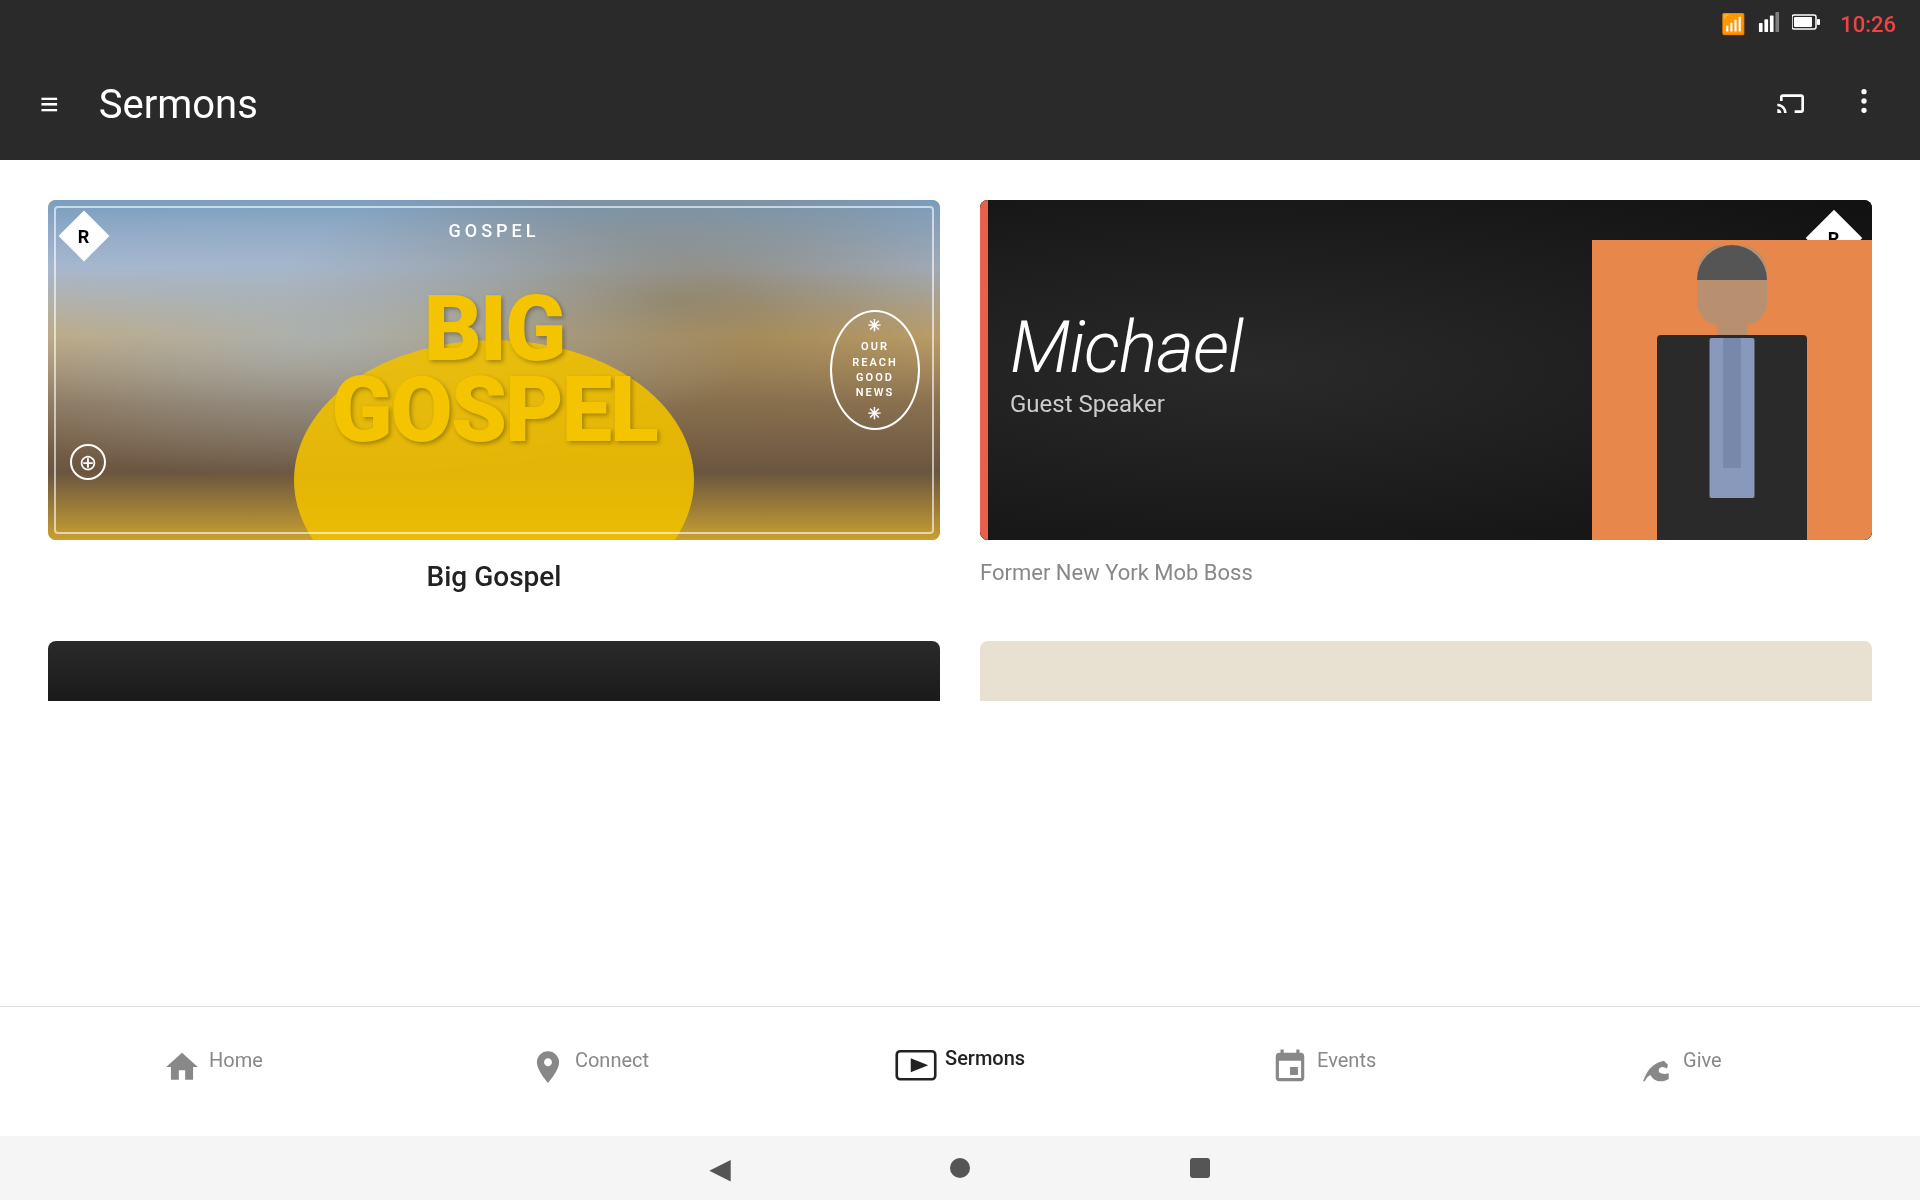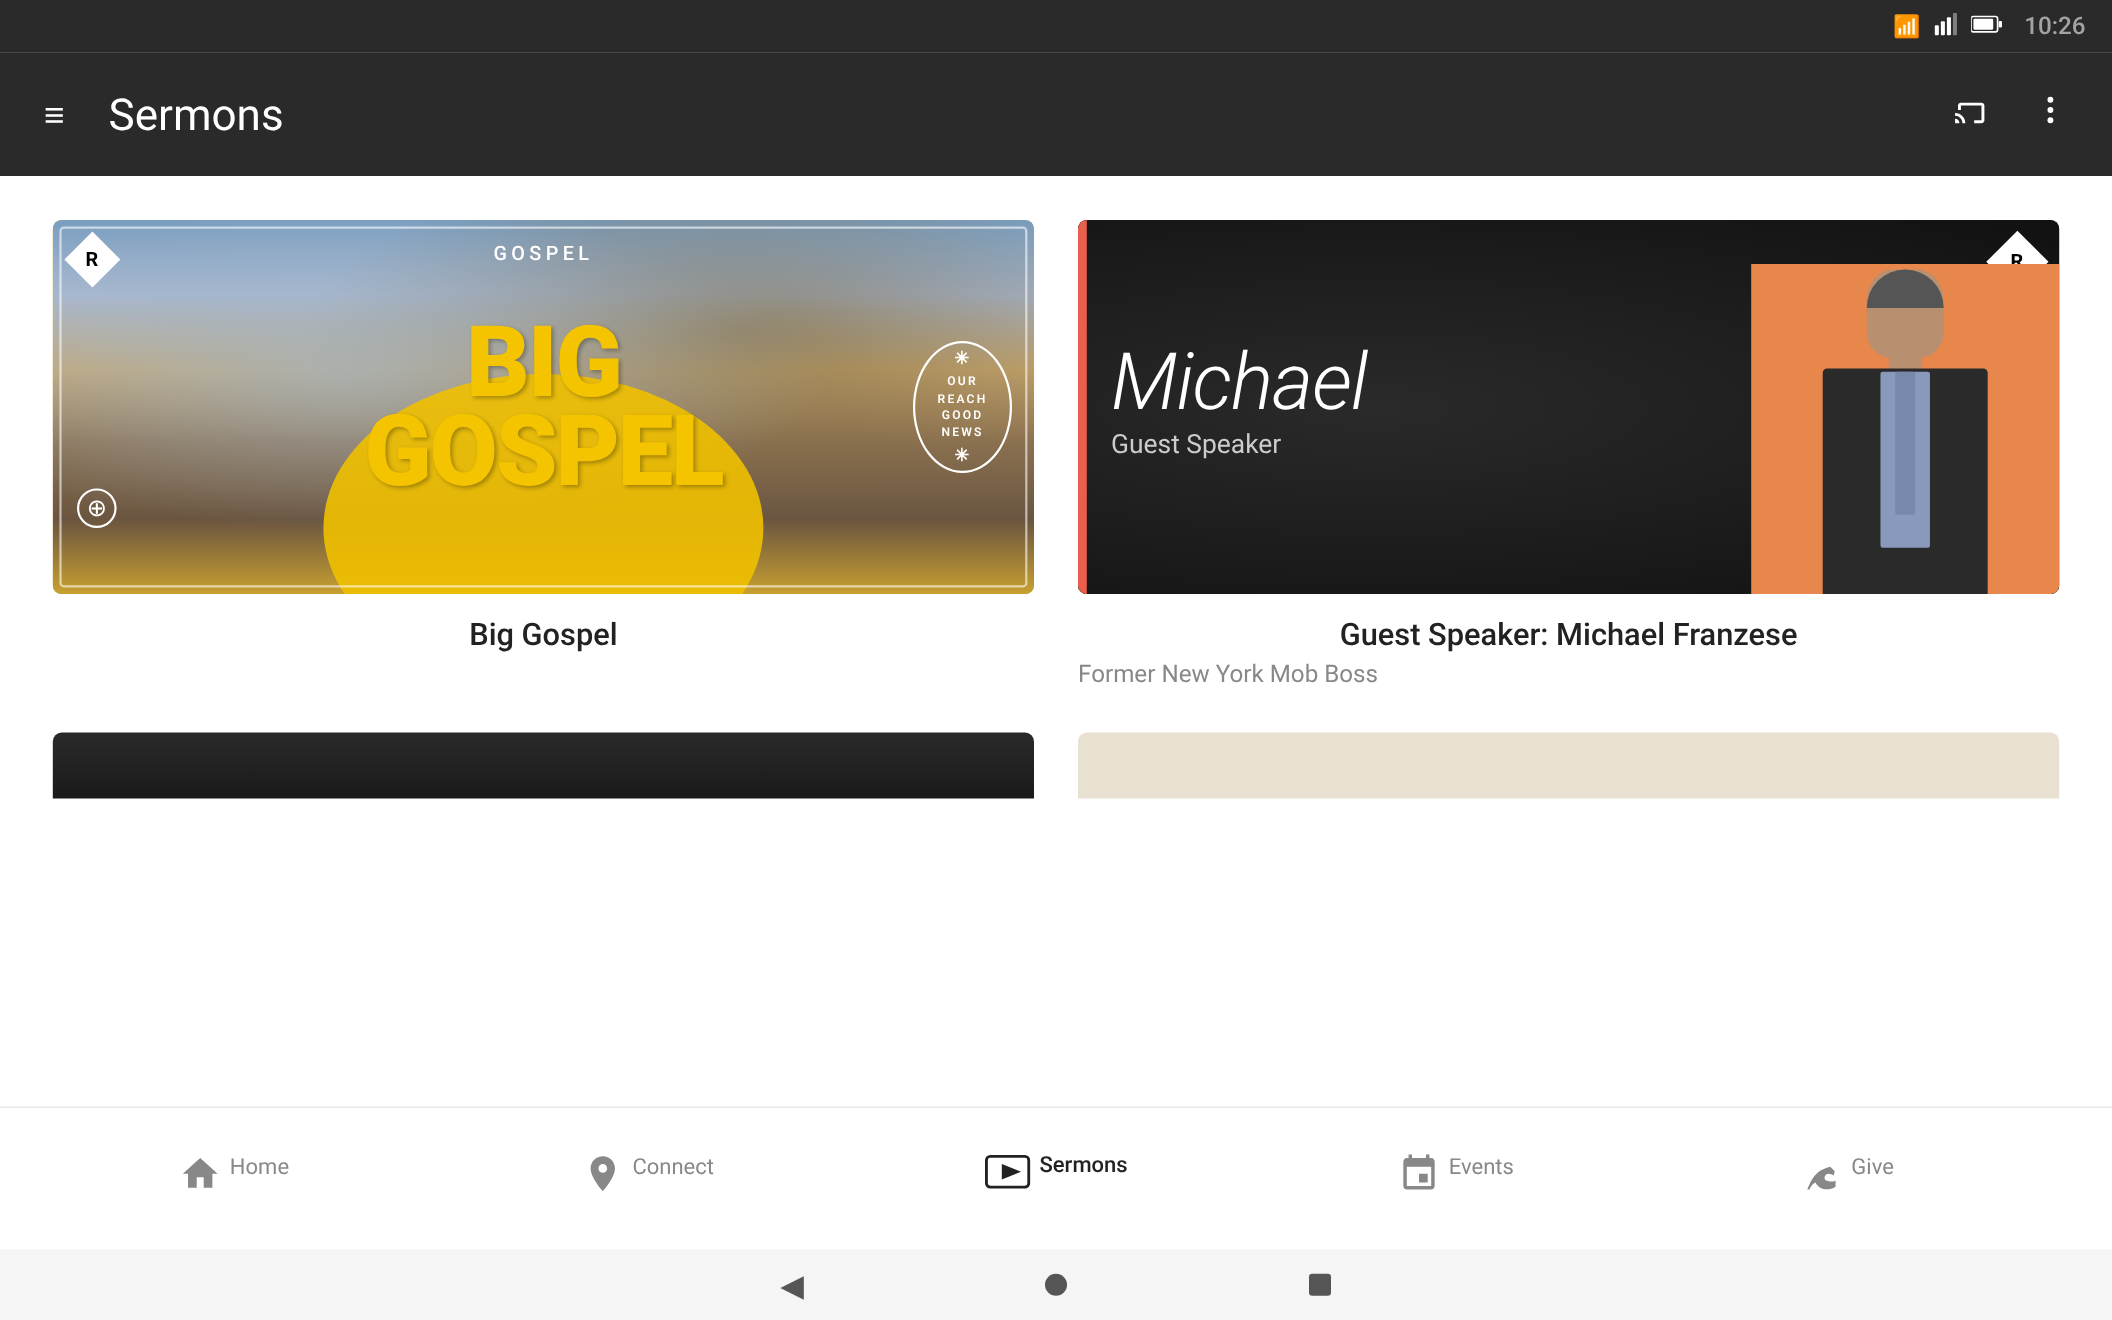--- a/index.html
+++ b/index.html
@@ -17,21 +17,21 @@
       width: 100%;
       height: 48px;
       background: #2a2a2a;
       display: flex;
       align-items: center;
       justify-content: flex-end;
       padding: 0 24px;
       gap: 12px;
     }
     #clock {
-      color: #a3a3a3;
+      color: #ef4444;
       font-size: 22px;
       font-weight: 500;
       margin-left: 8px;
     }
 
     
     #app-bar {
       width: 100%;
       height: 112px;
       background: #2a2a2a;
@@ -470,21 +470,20 @@
             <div style="position:absolute;top:78px;left:50%;transform:translateX(-50%);width:30px;height:25px;background:#b89070;"></div>
 
             <div style="position:absolute;top:95px;left:50%;transform:translateX(-50%);width:150px;height:210px;background:#2a2a2a;border-radius:4px 4px 0 0;"></div>
 
             <div style="position:absolute;top:98px;left:50%;transform:translateX(-50%);width:45px;height:160px;background:#8899bb;border-radius:2px;"></div>
 
             <div style="position:absolute;top:98px;left:50%;transform:translateX(-50%);width:18px;height:130px;background:#7788aa;border-radius:2px;"></div>
           </div>
         </div>
       </div>
-      <div class="card-title">Guest Speaker: Michael Franzese</div>
       <div class="card-subtitle">Former New York Mob Boss</div>
     </div>
 
     <div class="partial-card" id="partial-left"></div>
     <div class="partial-card" id="partial-right"></div>
 
   </div>
 </div>
 
 <div id="bottom-nav">

